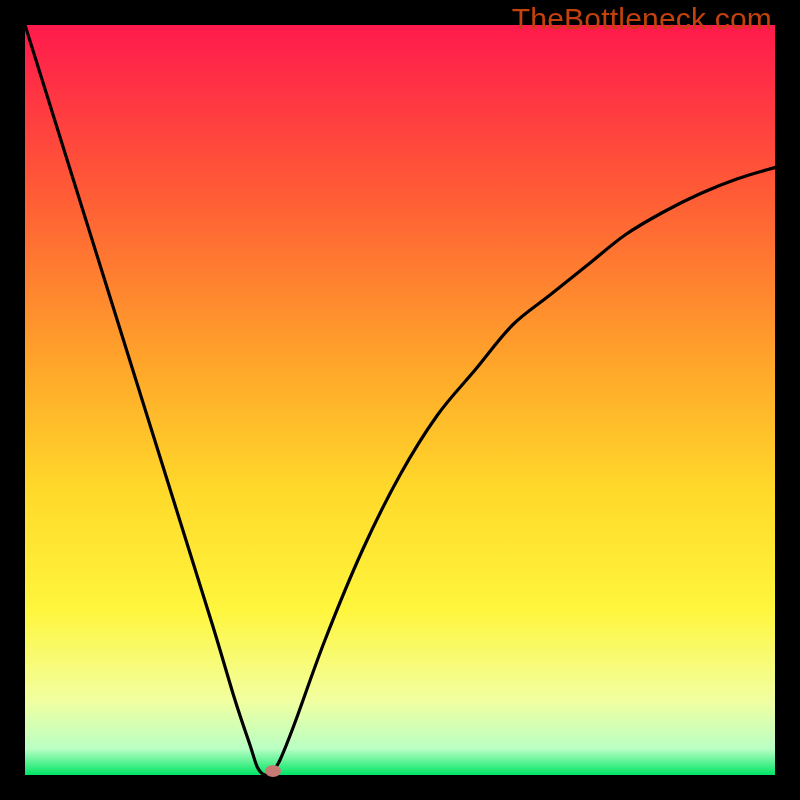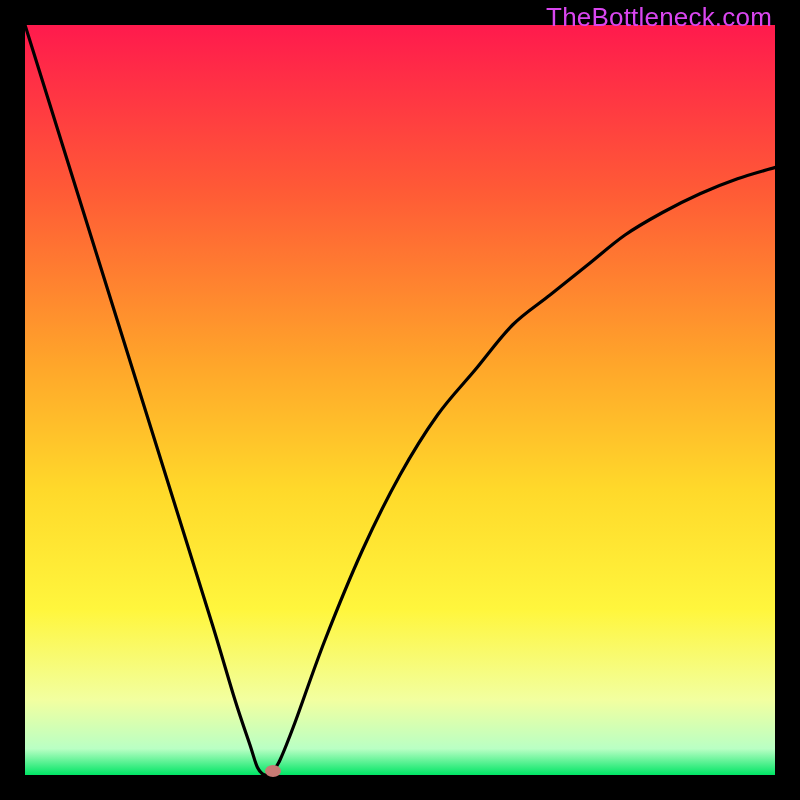--- a/index.html
+++ b/index.html
@@ -19,22 +19,22 @@
   }
   .gradient {
     position: absolute;
     left: 0; top: 0; width: 100%; height: 100%;
   }
   .watermark {
     position: absolute;
     right: 28px;
     top: 2px;
     font-family: Arial, Helvetica, sans-serif;
-    font-size: 26px;
-    color: #d946ef;
+    font-size: 30px;
+    color: #c2410c;
     letter-spacing: 0.2px;
     font-weight: 500;
   }
   .curve-layer {
     position: absolute;
     left: 25px;
     top: 25px;
     width: 750px;
     height: 750px;
     pointer-events: none;

